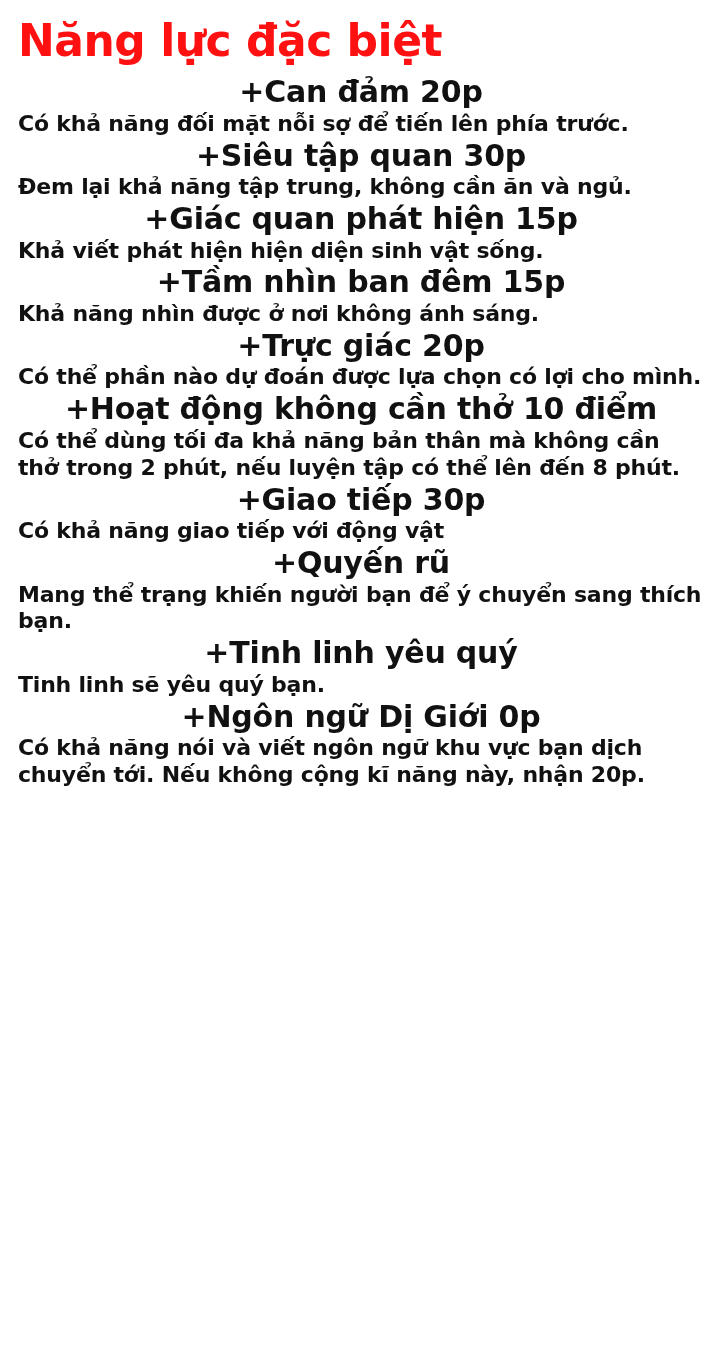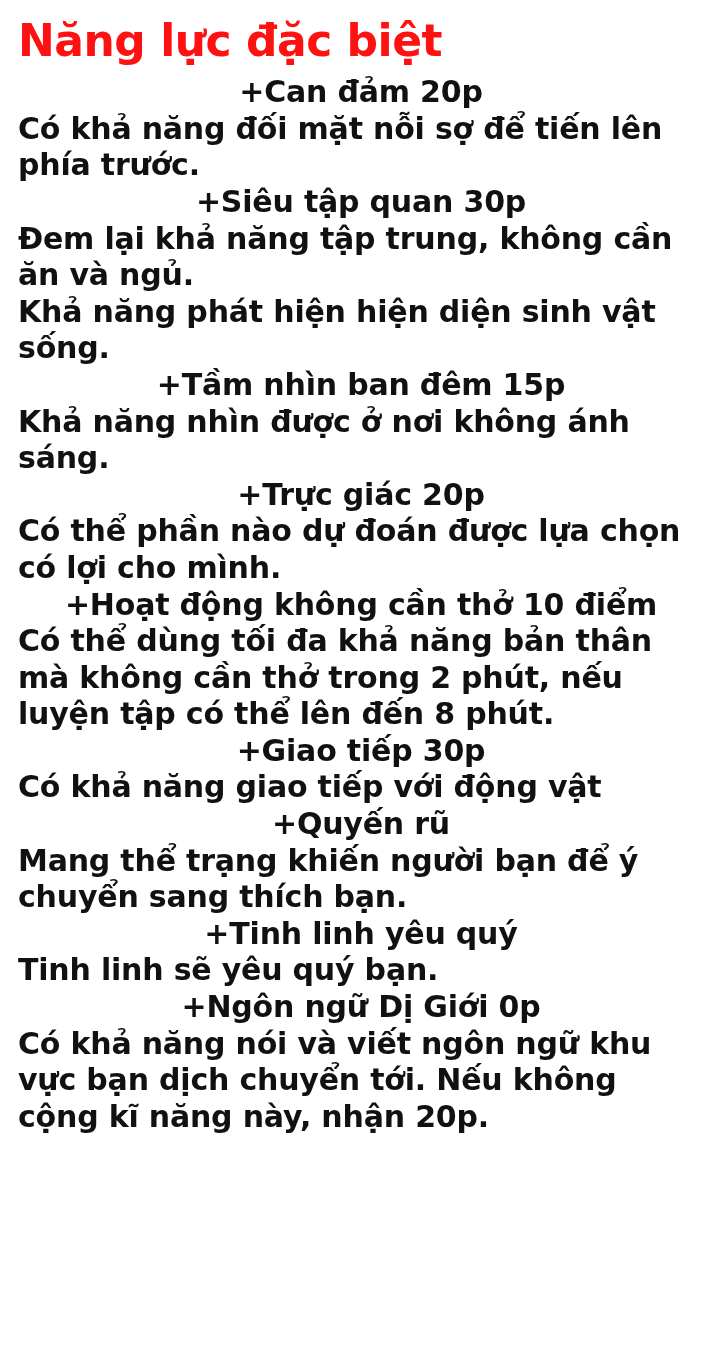--- a/index.html
+++ b/index.html
@@ -38,21 +38,21 @@
   }
   .entry-name {
     font-size: 30px;
     font-weight: 700;
     line-height: 1.22;
     color: #111111;
     letter-spacing: -0.2px;
     text-align: center;
   }
   .entry-desc {
-    font-size: 30px;
+    font-size: 22px;
     font-weight: 700;
     line-height: 1.22;
     color: #111111;
     letter-spacing: -0.2px;
   }
 </style>
 </head>
 <body>
 
 <div class="page">
@@ -65,21 +65,22 @@
       <div class="entry-name">+Can đảm 20p</div>
       <div class="entry-desc">Có khả năng đối mặt nỗi sợ để tiến lên phía trước.</div>
     </div>
 
     <div class="entry">
       <div class="entry-name">+Siêu tập quan 30p</div>
       <div class="entry-desc">Đem lại khả năng tập trung, không cần ăn và ngủ.</div>
     </div>
 
     <div class="entry">
-      <div class="entry-desc">Khả năng phát hiện hiện diện sinh vật sống.</div>
+      <div class="entry-name">+Giác quan phát hiện 15p</div>
+      <div class="entry-desc">Khả viết phát hiện hiện diện sinh vật sống.</div>
     </div>
 
     <div class="entry">
       <div class="entry-name">+Tầm nhìn ban đêm 15p</div>
       <div class="entry-desc">Khả năng nhìn được ở nơi không ánh sáng.</div>
     </div>
 
     <div class="entry">
       <div class="entry-name">+Trực giác 20p</div>
       <div class="entry-desc">Có thể phần nào dự đoán được lựa chọn có lợi cho mình.</div>

